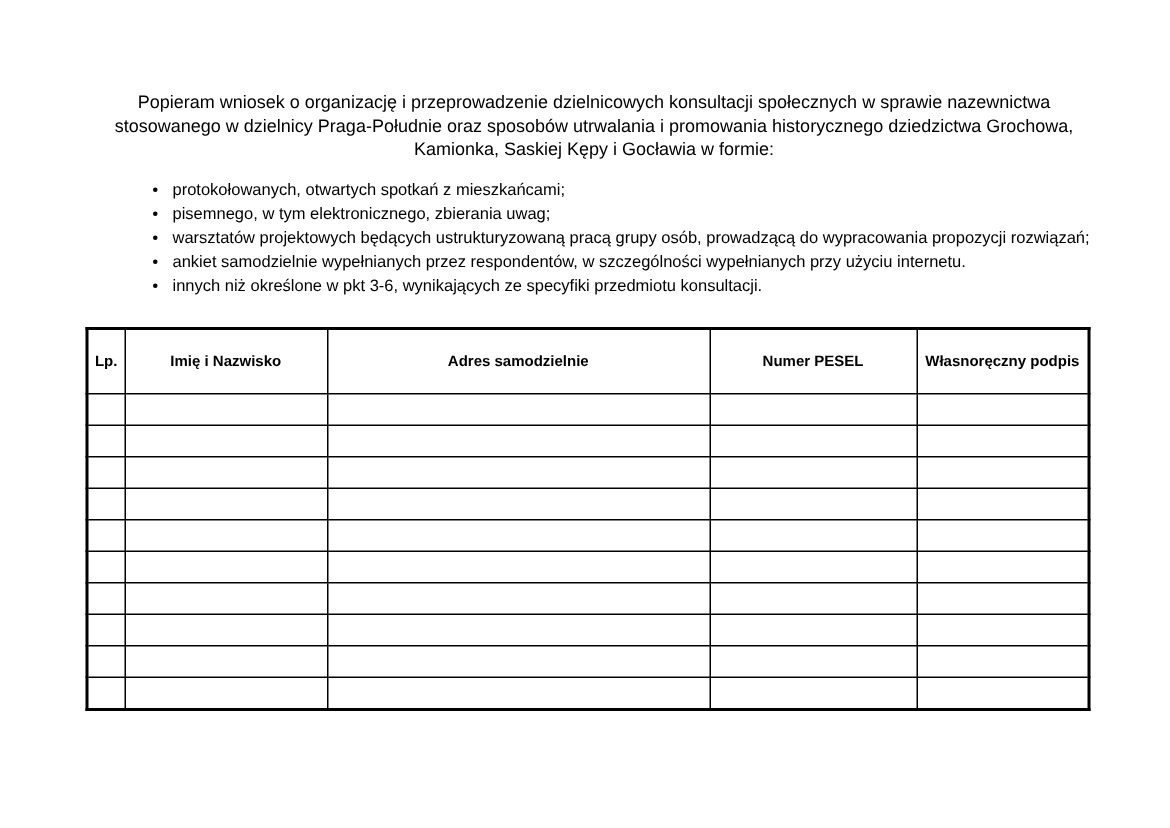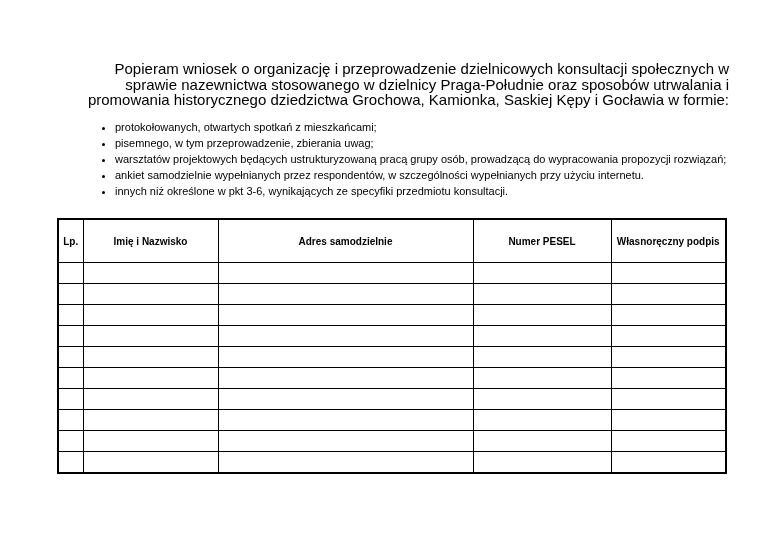--- a/index.html
+++ b/index.html
@@ -17,23 +17,23 @@
     overflow: hidden;
   }
   .content {
     position: absolute;
     left: 63px;
     top: 61px;
     width: 666px;
   }
   .intro {
     margin: 0;
-    font-size: 15px;
+    font-size: 12px;
     line-height: 15.5px;
-    text-align: right;
+    text-align: center;
   }
   .bullets {
     margin: 11px 0 12px 0;
     padding-left: 52px;
     list-style-type: disc;
   }
   .bullets li {
     font-size: 11px;
     line-height: 16px;
   }
@@ -66,21 +66,21 @@
 </head>
 <body>
 
 <div class="page">
 
   <div class="content">
     <p class="intro">Popieram wniosek o organizację i przeprowadzenie dzielnicowych konsultacji społecznych w sprawie nazewnictwa stosowanego w dzielnicy Praga-Południe oraz sposobów utrwalania i promowania historycznego dziedzictwa Grochowa, Kamionka, Saskiej Kępy i Gocławia w formie:</p>
 
     <ul class="bullets">
       <li>protokołowanych, otwartych spotkań z mieszkańcami;</li>
-      <li>pisemnego, w tym przeprowadzenie, zbierania uwag;</li>
+      <li>pisemnego, w tym elektronicznego, zbierania uwag;</li>
       <li>warsztatów projektowych będących ustrukturyzowaną pracą grupy osób, prowadzącą do wypracowania propozycji rozwiązań;</li>
       <li>ankiet samodzielnie wypełnianych przez respondentów, w szczególności wypełnianych przy użyciu internetu.</li>
       <li>innych niż określone w pkt 3-6, wynikających ze specyfiki przedmiotu konsultacji.</li>
     </ul>
   </div>
 
   <table class="signature-table">
     <colgroup>
       <col style="width:25px">
       <col style="width:135px">

